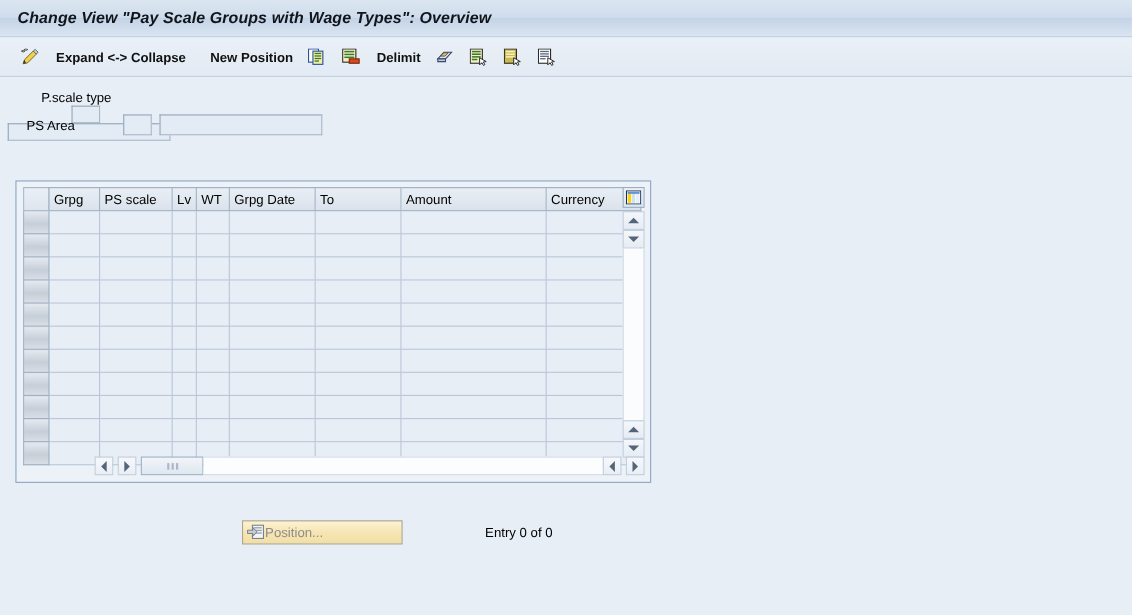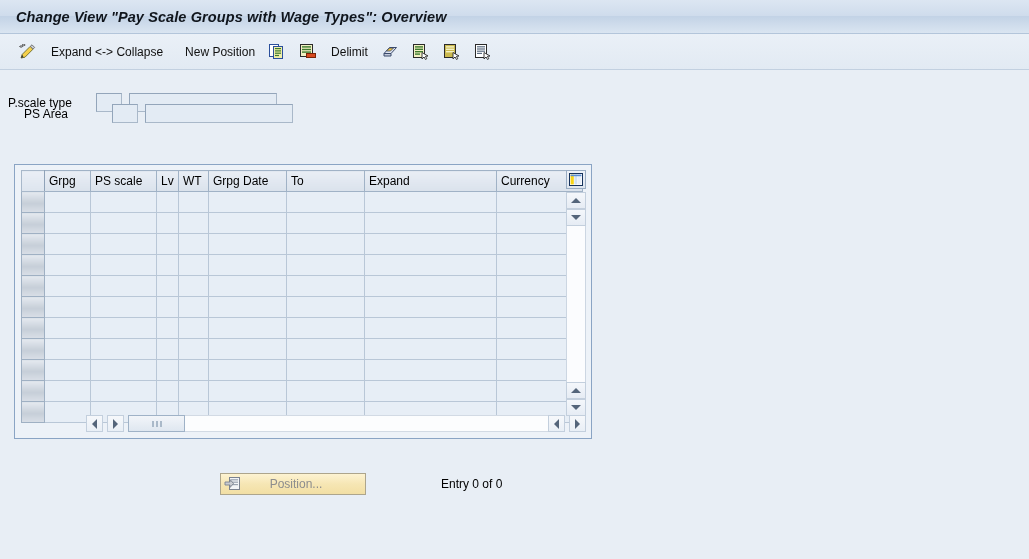--- a/index.html
+++ b/index.html
@@ -61,20 +61,21 @@
     display: flex;
     align-items: center;
     gap: 0px;
   }
   .tb-item {
     display: flex;
     align-items: center;
     height: 26px;
     padding: 0 4px;
     cursor: default;
+    font-weight: bold;
   }
   .tb-label {
     font-size: 12px;
     color: #101010;
     white-space: nowrap;
   }
   .tb-gap { width: 14px; }
   .tb-gap-sm { width: 6px; }
   .icon-box {
     width: 17px;
@@ -282,21 +283,21 @@
     cursor: default;
   }
   .pos-ico {
     width: 17px; height: 16px;
     margin-left: 3px;
     flex: none;
     position: relative;
   }
   .pos-text {
     flex: 1 1 auto;
-    text-align: center;
+    text-align: left;
     font-size: 12px;
     color: #8d8d8d;
     padding-right: 14px;
   }
   .entry-text {
     position: absolute;
     left: 441px; top: 9px;
     font-size: 12px;
     color: #000;
     white-space: nowrap;
@@ -452,21 +453,21 @@
       </span>
     </div>
 
   </div>
 
   <div class="watermark">www.tutorialkart.com</div>
 </div>
 
 <div class="selarea">
 
-  <div class="field-row" style="left:0px; top:23px;">
+  <div class="field-row" style="left:0px; top:12px;flex-direction:column;">
     <span class="field-label">P.scale type</span>
     <input class="inp inp-small" type="text" value="" style="">
     <input class="inp inp-wide" type="text" value="" style="">
   </div>
 
   <div class="field-row" style="left:16px; top:34px;">
     <span class="field-label">PS Area</span>
     <input class="inp inp-small" type="text" value="" style="">
     <input class="inp inp-wide" type="text" value="" style="">
   </div>
@@ -490,21 +491,21 @@
         </colgroup>
       <thead>
         <tr>
           <th class="hdr-sel"></th>
         <th class="colhdr">Grpg</th>
             <th class="colhdr">PS scale</th>
             <th class="colhdr">Lv</th>
             <th class="colhdr">WT</th>
             <th class="colhdr">Grpg Date</th>
             <th class="colhdr">To</th>
-            <th class="colhdr">Expand</th>
+            <th class="colhdr">Amount</th>
             <th class="colhdr">Currency</th>
           </tr>
       </thead>
       <tbody id="grid-body">
           <tr>
             <td class="rowsel"></td>
             <td class="cell"></td>
             <td class="cell"></td>
             <td class="cell"></td>
             <td class="cell"></td>

